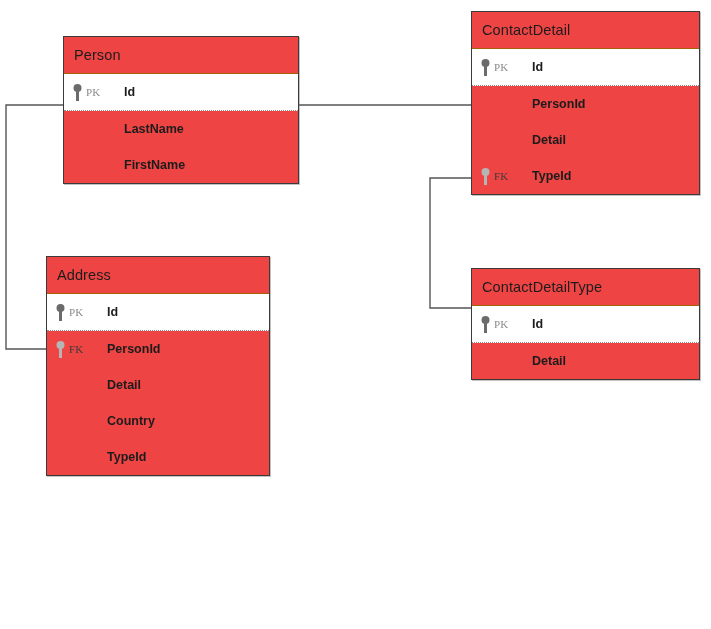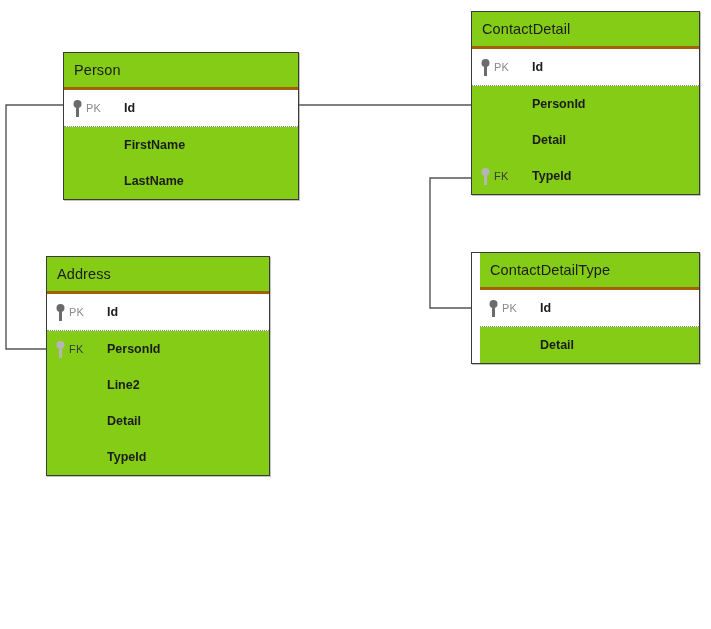--- a/index.html
+++ b/index.html
@@ -38,35 +38,35 @@
   .entity {
     position: absolute;
     box-sizing: border-box;
     background: #ffffff;
     border: 1px solid #3a3a3a;
     box-shadow: 1px 1px 0 rgba(120,120,120,0.45);
   }
   .entity-header {
     box-sizing: border-box;
     height: 37px;
-    background: #84cc16;
-    border-bottom: 3px solid #a16207;
+    background: #ef4444;
+    border-bottom: 1px solid #a16207;
     display: flex;
     align-items: center;
     padding-left: 10px;
     font-size: 14.5px;
     color: #1c1c1c;
     letter-spacing: 0.1px;
   }
   .pk-section {
     background: #ffffff;
     border-bottom: 1px dotted #8c8c8c;
   }
   .fields-section {
-    background: #84cc16;
+    background: #ef4444;
   }
   .field-row {
     box-sizing: border-box;
     height: 36px;
     display: flex;
     align-items: center;
     position: relative;
     font-size: 12.5px;
     color: #1c1c1c;
   }
@@ -77,20 +77,21 @@
     display: flex;
     align-items: center;
     justify-content: center;
   }
   .keytag {
     width: 24px;
     min-width: 24px;
     font-size: 11px;
     color: #8a8a8a;
     letter-spacing: 0.2px;
+    font-family: Liberation Serif, serif;
   }
   .keytag.fk {
     color: #3a3a3a;
   }
   .field-name {
     margin-left: 14px;
     font-size: 12.5px;
     color: #1c1c1c;
     font-weight: bold;
   }
@@ -106,44 +107,44 @@
 
   <svg id="connectors" viewBox="0 0 711 629" width="711" height="629">
 
     <path d="M 299 105 L 471 105" fill="none" stroke="#555555" stroke-width="1.4"></path>
 
     <path d="M 63 105 L 6 105 L 6 349 L 63 349" fill="none" stroke="#555555" stroke-width="1.4"></path>
 
     <path d="M 471 178 L 430 178 L 430 308 L 471 308" fill="none" stroke="#555555" stroke-width="1.4"></path>
   </svg>
 
-  <div class="entity" style="left:63px; top:52px; width:236px;">
+  <div class="entity" style="left:63px; top:36px; width:236px;">
     <div class="entity-header">Person</div>
     <div class="pk-section">
       <div class="field-row">
         <span class="key-slot">
           <svg class="keyicon" width="9" height="17" viewBox="0 0 9 17">
             <circle cx="4.5" cy="4" r="4" fill="#6b6b6b"></circle>
             <rect x="3" y="6" width="3" height="11" fill="#6b6b6b"></rect>
           </svg>
         </span>
         <span class="keytag">PK</span>
         <span class="field-name">Id</span>
       </div>
     </div>
     <div class="fields-section">
       <div class="field-row no-key">
         <span class="key-slot"></span>
         <span class="keytag"></span>
+        <span class="field-name">LastName</span>
+      </div>
+      <div class="field-row no-key">
+        <span class="key-slot"></span>
+        <span class="keytag"></span>
         <span class="field-name">FirstName</span>
-      </div>
-      <div class="field-row no-key">
-        <span class="key-slot"></span>
-        <span class="keytag"></span>
-        <span class="field-name">LastName</span>
       </div>
     </div>
   </div>
 
   <div class="entity" style="left:471px; top:11px; width:229px;">
     <div class="entity-header">ContactDetail</div>
     <div class="pk-section">
       <div class="field-row">
         <span class="key-slot">
           <svg class="keyicon" width="9" height="17" viewBox="0 0 9 17">
@@ -200,36 +201,36 @@
             <circle cx="4.5" cy="4" r="4" fill="#b5b5b5"></circle>
             <rect x="3" y="6" width="3" height="11" fill="#b5b5b5"></rect>
           </svg>
         </span>
         <span class="keytag fk">FK</span>
         <span class="field-name">PersonId</span>
       </div>
       <div class="field-row no-key">
         <span class="key-slot"></span>
         <span class="keytag"></span>
-        <span class="field-name">Line2</span>
-      </div>
-      <div class="field-row no-key">
-        <span class="key-slot"></span>
-        <span class="keytag"></span>
         <span class="field-name">Detail</span>
       </div>
       <div class="field-row no-key">
         <span class="key-slot"></span>
         <span class="keytag"></span>
+        <span class="field-name">Country</span>
+      </div>
+      <div class="field-row no-key">
+        <span class="key-slot"></span>
+        <span class="keytag"></span>
         <span class="field-name">TypeId</span>
       </div>
     </div>
   </div>
 
-  <div class="entity" style="left:471px; top:252px; width:229px;padding-left:8px;">
+  <div class="entity" style="left:471px; top:268px; width:229px;">
     <div class="entity-header">ContactDetailType</div>
     <div class="pk-section">
       <div class="field-row">
         <span class="key-slot">
           <svg class="keyicon" width="9" height="17" viewBox="0 0 9 17">
             <circle cx="4.5" cy="4" r="4" fill="#6b6b6b"></circle>
             <rect x="3" y="6" width="3" height="11" fill="#6b6b6b"></rect>
           </svg>
         </span>
         <span class="keytag">PK</span>

